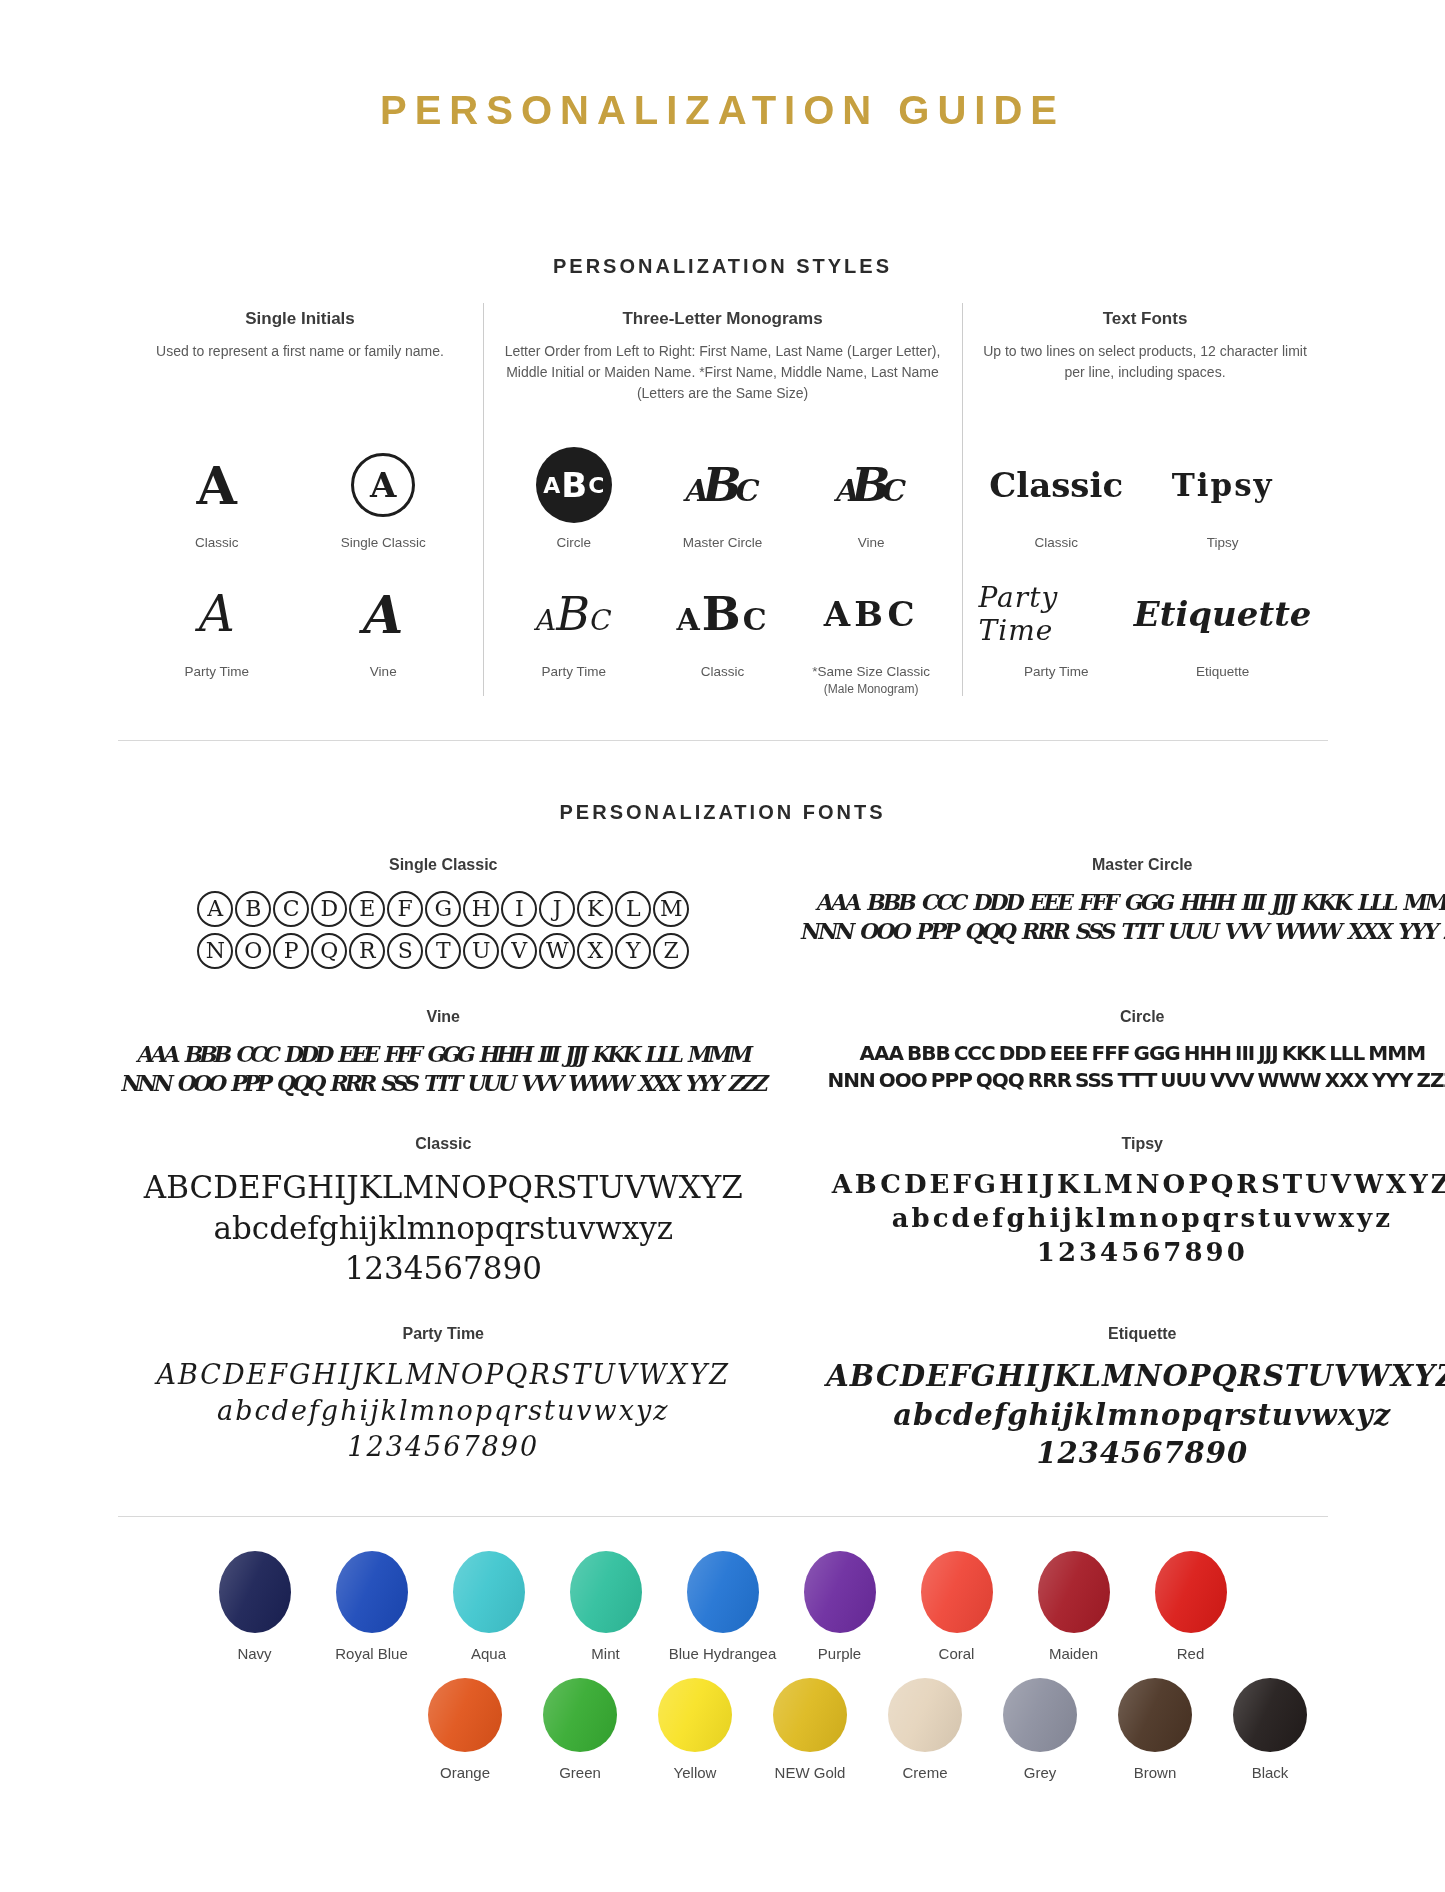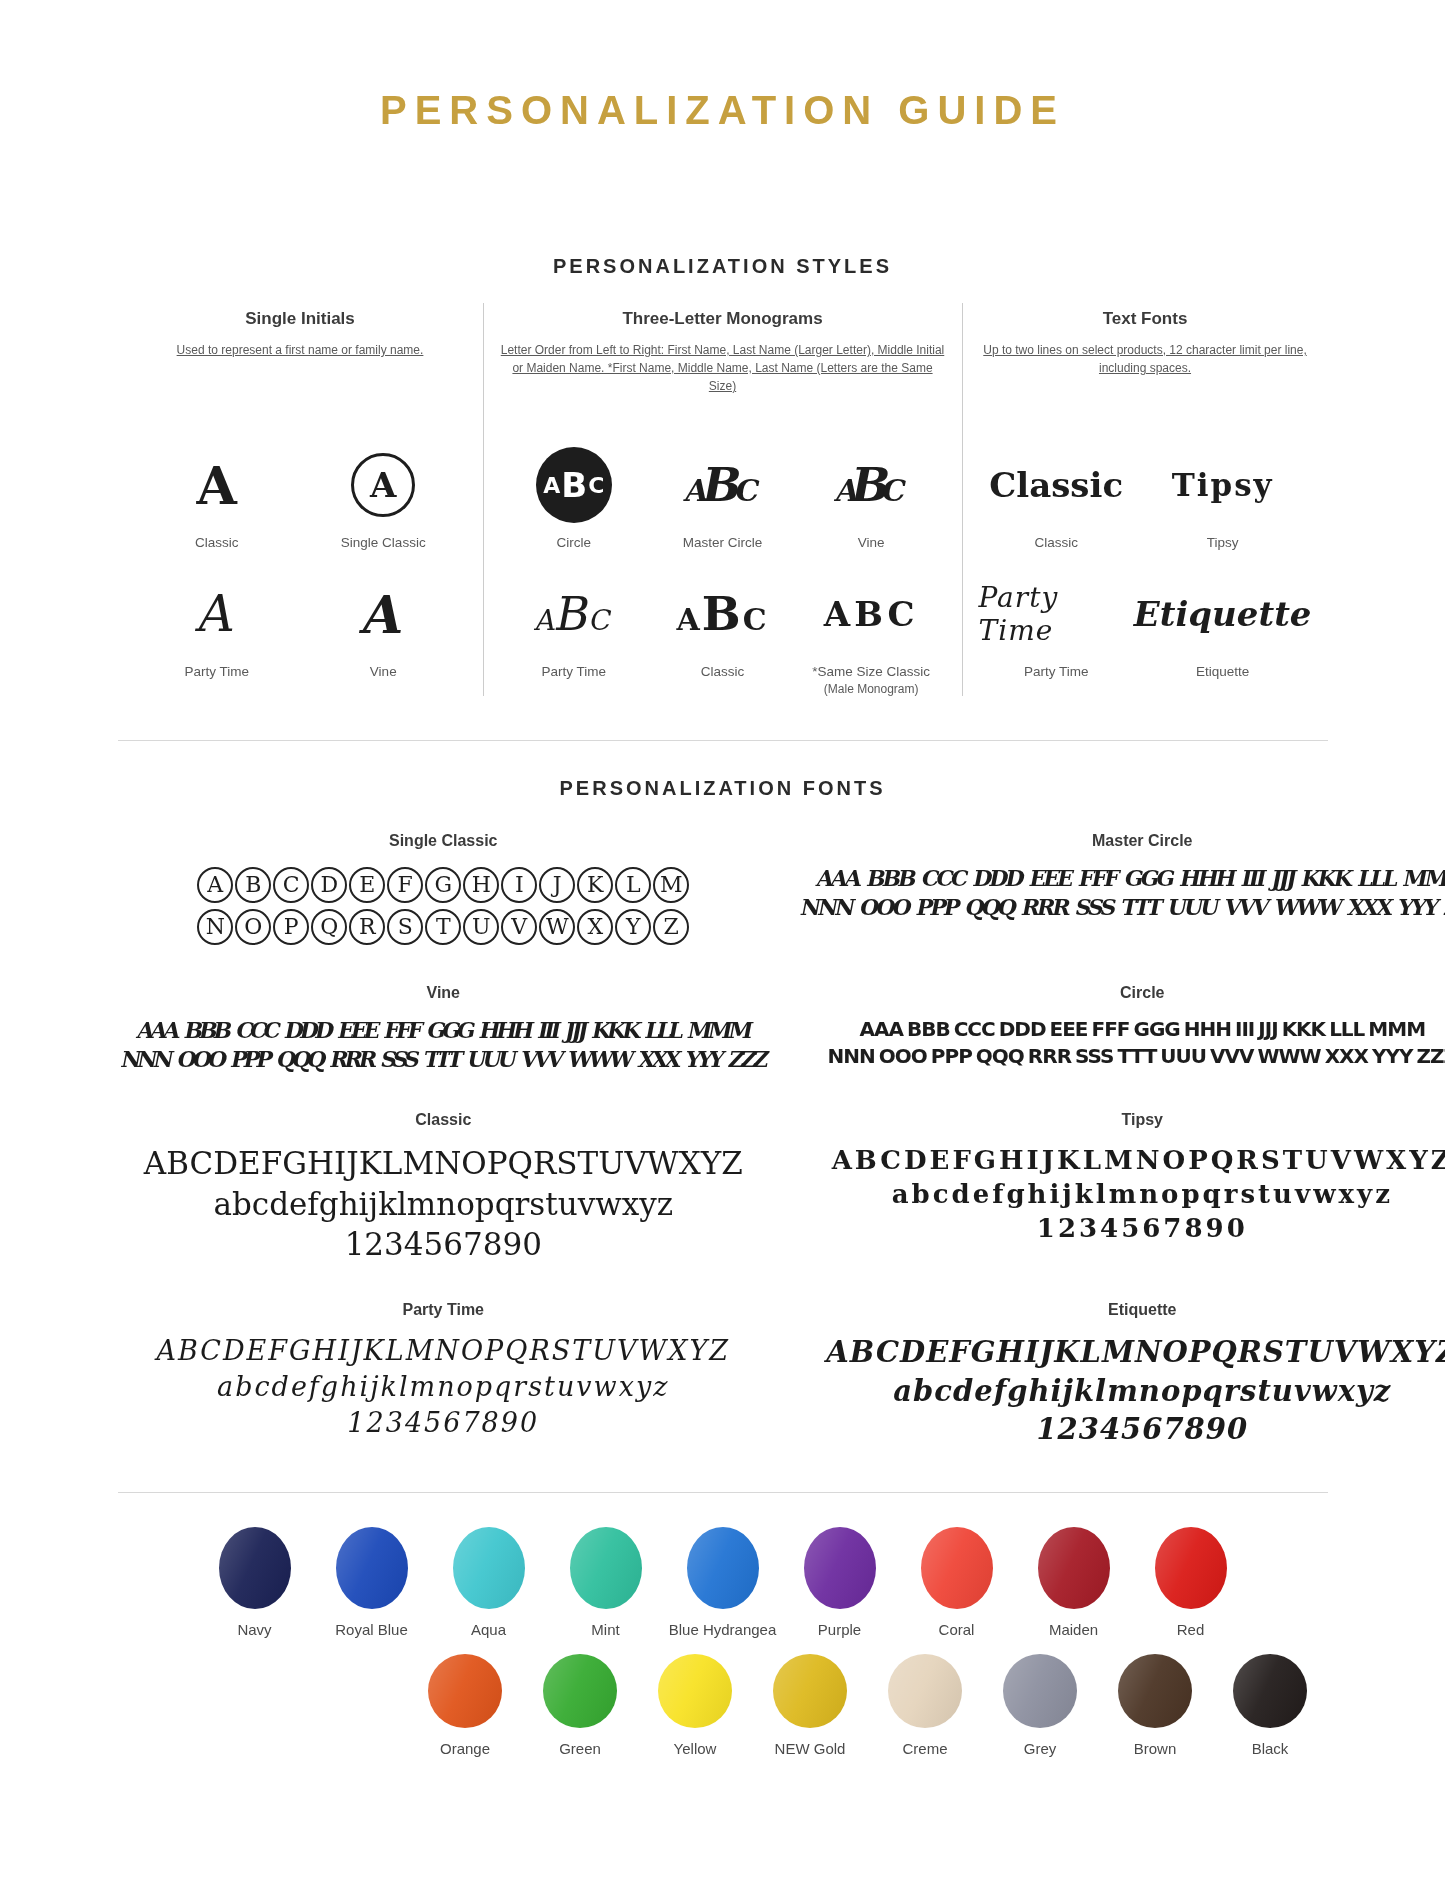--- a/index.html
+++ b/index.html
@@ -15,30 +15,30 @@
   .guide-title {
     padding-top:88px; text-align:center;
     font-size:40px; font-weight:bold; letter-spacing:8px;
     color:#c6a040;
   }
   .section-heading {
     text-align:center; font-size:20px; font-weight:bold;
     letter-spacing:3px; color:#2b2b2b;
   }
   .styles-heading { margin-top:122px; }
-  .fonts-heading { margin-top:36px; }
+  .fonts-heading { margin-top:60px; }
   .threads-heading { margin-top:46px; }
   .hr { border:none; border-top:1px solid #d8d8d8; margin:44px 0 0 0; }
 
   
   .styles-grid { display:grid; grid-template-columns:365px 480px 365px; margin-top:25px; }
   .styles-col { padding:0 16px; }
   .styles-col.mid { border-left:1px solid #cccccc; border-right:1px solid #cccccc; }
   .col-title { text-align:center; font-size:17px; font-weight:bold; color:#3b3b3b; margin:6px 0 12px 0; }
-  .col-desc { text-align:center; font-size:12px; color:#5a5a5a; line-height:1.5; min-height:96px;text-decoration:underline; }
+  .col-desc { text-align:center; font-size:14px; color:#5a5a5a; line-height:1.5; min-height:96px; }
   .ex-grid2 { display:grid; grid-template-columns:1fr 1fr; row-gap:22px; margin-top:6px; }
   .ex-grid3 { display:grid; grid-template-columns:1fr 1fr 1fr; row-gap:22px; margin-top:6px; }
   .ex { display:flex; flex-direction:column; align-items:center; }
   .glyph-box { height:84px; display:flex; align-items:center; justify-content:center; }
   .ex-label { font-size:13.5px; color:#5a5a5a; margin-top:8px; text-align:center; }
   .ex-sublabel { font-size:12px; color:#5a5a5a; margin-top:3px; text-align:center; }
 
   
   .g-classic  { font-family:"DejaVu Serif", serif; font-weight:bold; font-size:52px; color:#1d1d1d; }
   .g-single-classic {

